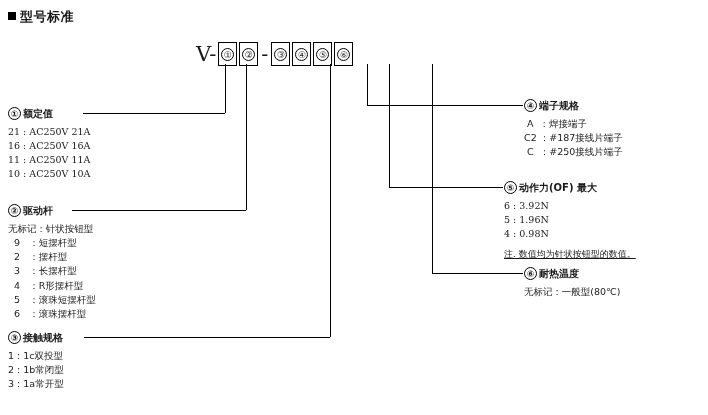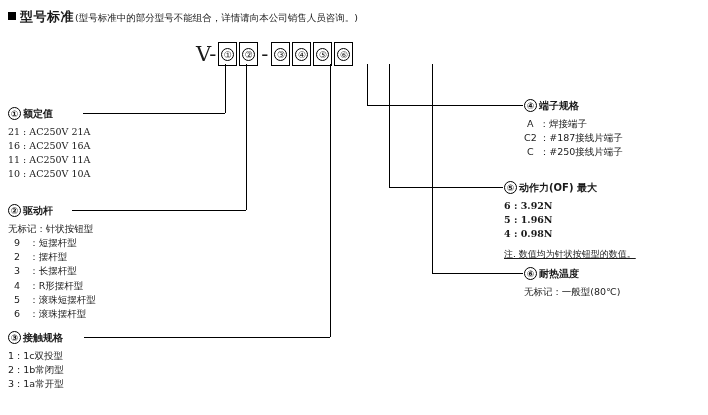--- a/index.html
+++ b/index.html
@@ -150,21 +150,20 @@
   #blk-heat     { left: 524px; top: 266px; }
 </style>
 </head>
 <body>
 
 <div class="page">
 
   <div class="header">
     <span class="bullet"></span>
     <span class="title">型号标准</span>
-    <span class="note">(型号标准中的部分型号不能组合，详情请向本公司销售人员咨询。)</span>
   </div>
 
   <div class="code-row">
     <span class="vletter">V-</span>
     <span class="box">
         <span class="circnum">①</span>
       </span>
     <span class="box">
         <span class="circnum">②</span>
       </span>
@@ -252,21 +251,21 @@
       <li>C2 ：#187接线片端子</li>
       <li> C  ：#250接线片端子</li>
     </ul>
   </div>
 
   <div class="block" id="blk-force">
     <div class="bhead">
       <span class="circnum">⑤</span>
       <span>动作力(OF) 最大</span>
     </div>
-    <ul class="serif-list" style="margin-top:2px; line-height:2.0;font-weight:bold;">
+    <ul class="serif-list" style="margin-top:2px; line-height:2.0;">
       <li>6 : 3.92N</li>
       <li>5 : 1.96N</li>
       <li>4 : 0.98N</li>
     </ul>
     <div class="note-small">注. 数值均为针状按钮型的数值。</div>
   </div>
 
   <div class="block" id="blk-heat">
     <div class="bhead">
       <span class="circnum">⑥</span>

